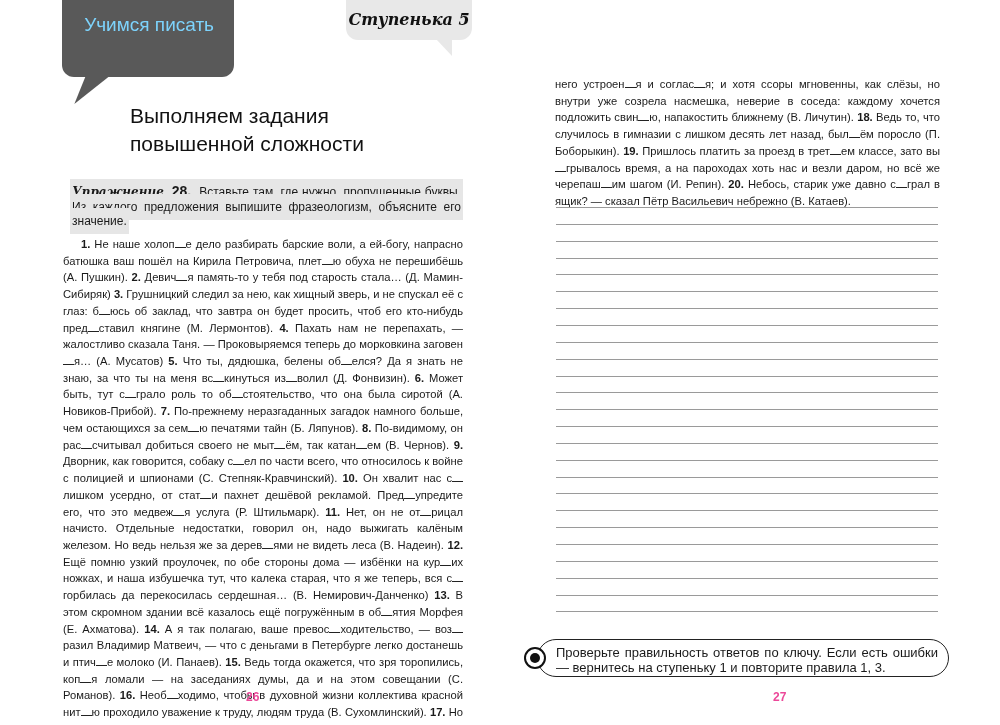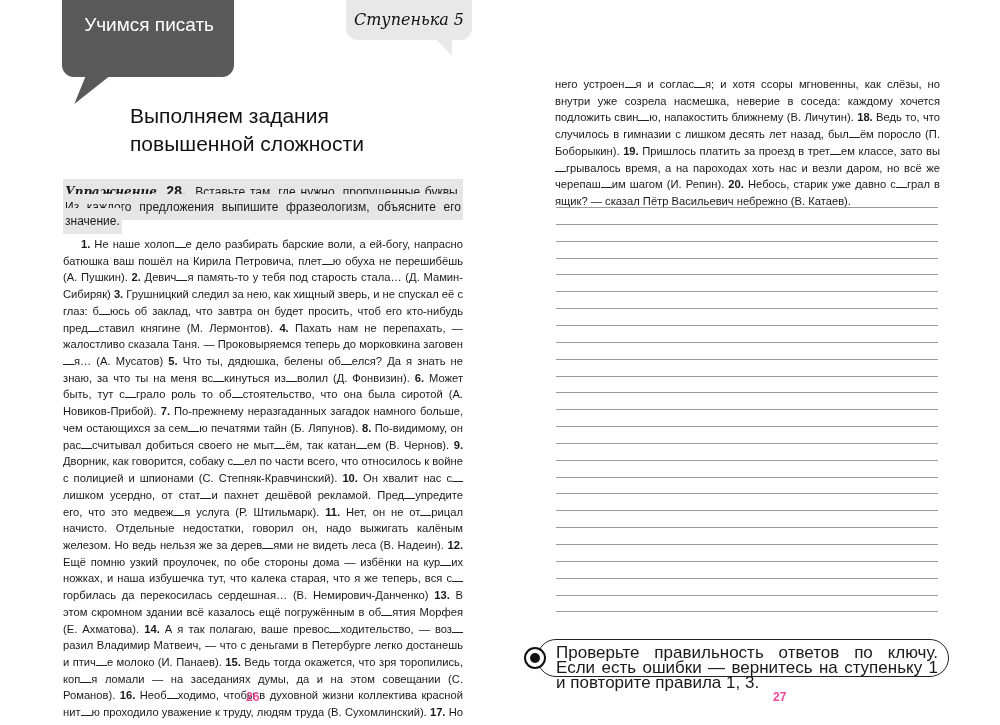--- a/index.html
+++ b/index.html
@@ -15,47 +15,47 @@
     background: #595959; border-radius: 0 0 12px 12px;
   }
   .series-bubble .tail {
     position: absolute; left: 18px; top: 76px; width: 0; height: 0;
     border-left: 0 solid transparent; border-right: 24px solid transparent;
     border-top: 28px solid #595959;
     transform: skewX(-22deg);
   }
   .series-title {
     position: absolute; right: 20px; top: 14px; text-align: right;
-    color: #ffffff; font-size: 19px; line-height: 22px;
+    color: #7dd3fc; font-size: 19px; line-height: 22px;
   }
   .series-title .l2 { display: block; }
   .series-title .accent { font-family: "DejaVu Serif", serif; font-style: italic; font-weight: bold; }
 
   .step-bubble {
     position: absolute; left: 346px; top: 0; width: 126px; height: 40px;
     background: #e8e8e8; border-radius: 0 0 12px 12px;
   }
   .step-bubble .tail {
     position: absolute; left: 90px; top: 39px; width: 0; height: 0;
     border-left: 16px solid transparent; border-top: 17px solid #e8e8e8;
   }
   .step-label {
     position: absolute; left: 0; right: 0; top: 10px; text-align: center;
-    font-family: "DejaVu Serif", serif; font-style: italic; font-weight: normal; font-size: 16px; color: #111;
+    font-family: "DejaVu Serif", serif; font-style: italic; font-weight: bold; font-size: 16px; color: #111;
   }
 
   .section-title {
     position: absolute; left: 130px; top: 102px; font-size: 21px; line-height: 28px; color: #111;
   }
 
   .exercise-head {
     position: absolute; left: 63px; top: 184px; width: 400px;
     font-size: 12px; line-height: 14.6px; text-align: justify;
   }
-  .exercise-head .hl { background: #e6e6e6; box-decoration-break: clone; -webkit-box-decoration-break: clone; padding: 6px 2px; }
+  .exercise-head .hl { background: #e6e6e6; box-decoration-break: clone; -webkit-box-decoration-break: clone; padding: 6px 2px; margin-left: 7px; }
   .exercise-head .ex-label { font-family: "DejaVu Serif", serif; font-style: italic; font-weight: bold; font-size: 12px; }
   .exercise-head .ex-num { font-weight: bold; font-size: 14px; }
 
   .body-text {
     font-size: 11.2px; line-height: 16.72px; text-align: justify; color: #1a1a1a;
     hyphens: manual;
   }
   .left-text { position: absolute; left: 63px; top: 236px; width: 400px; text-indent: 18px; }
   .right-text { position: absolute; left: 555px; top: 76px; width: 385px; }
   .body-text b { font-weight: bold; }
@@ -74,21 +74,21 @@
   }
   .note-icon {
     position: absolute; left: 524px; top: 647px; width: 18px; height: 18px;
     border: 2px solid #111; border-radius: 50%; background: #fff;
   }
   .note-icon::after {
     content: ""; position: absolute; left: 4px; top: 4px; width: 10px; height: 10px; border-radius: 50%; background: #111;
   }
   .note-text {
     position: absolute; left: 556px; top: 645px; width: 382px;
-    font-size: 17px; line-height: 15px; text-align: justify; color: #1a1a1a;
+    font-size: 13px; line-height: 15px; text-align: justify; color: #1a1a1a;
   }
 </style>
 </head>
 <body>
 
 <div class="spread">
 
   <div class="series-bubble">
     <div class="tail"></div>
     <div class="series-title">

